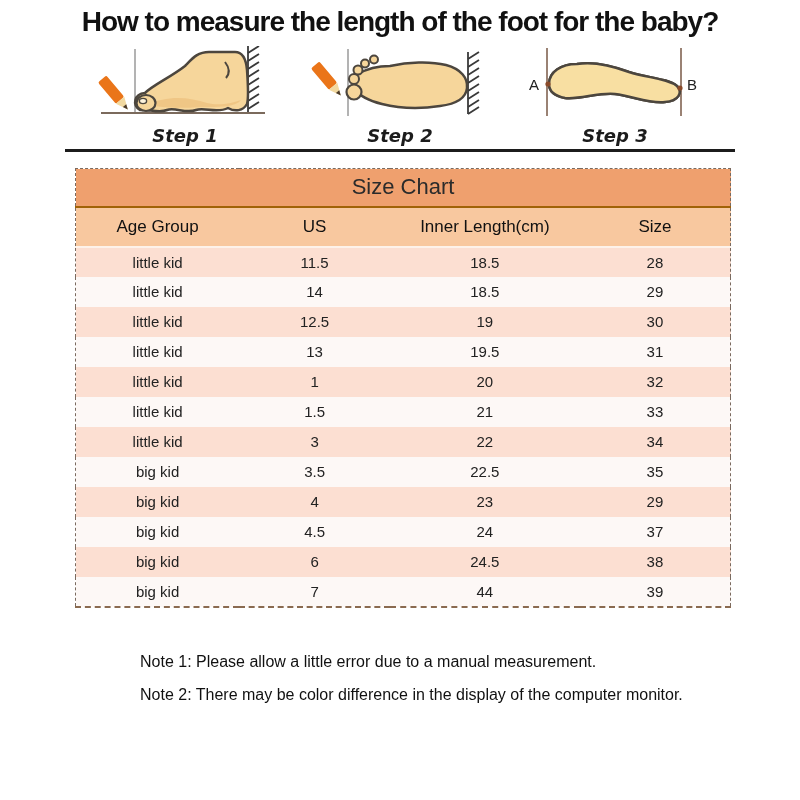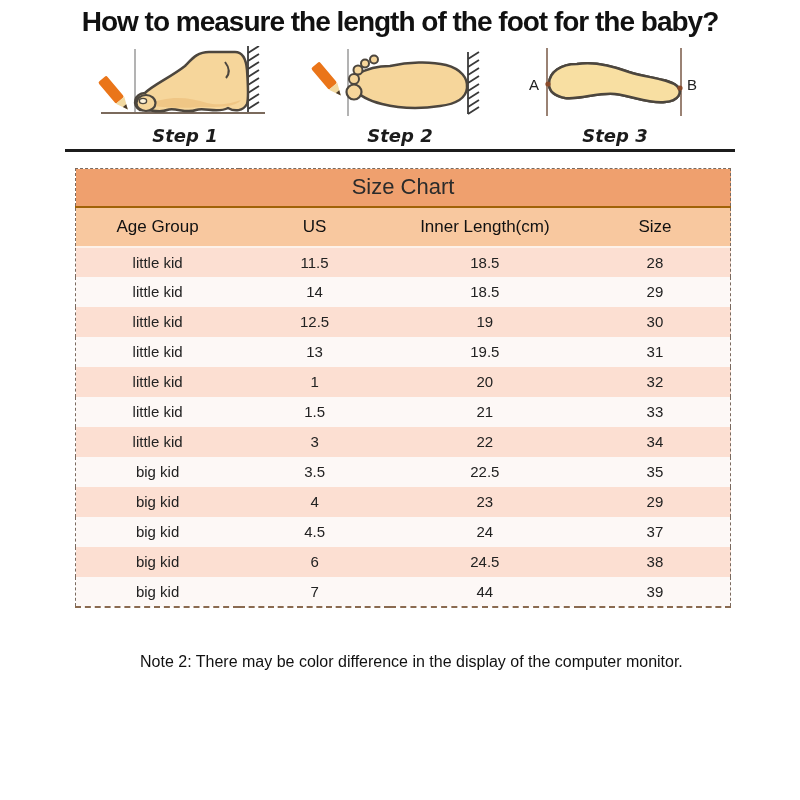--- a/index.html
+++ b/index.html
@@ -212,16 +212,17 @@
     <tr class="white">
       <td class="c">big kid</td>
       <td class="c">7</td>
       <td class="c">44</td>
       <td class="c">39</td>
     </tr>
     </tbody>
   </table>
 
   <div class="notes">
+    <div>Note 1: Please allow a little error due to a manual measurement.</div>
     <div>Note 2: There may be color difference in the display of the computer monitor.</div>
   </div>
 
 </div>
 
 </body></html>

